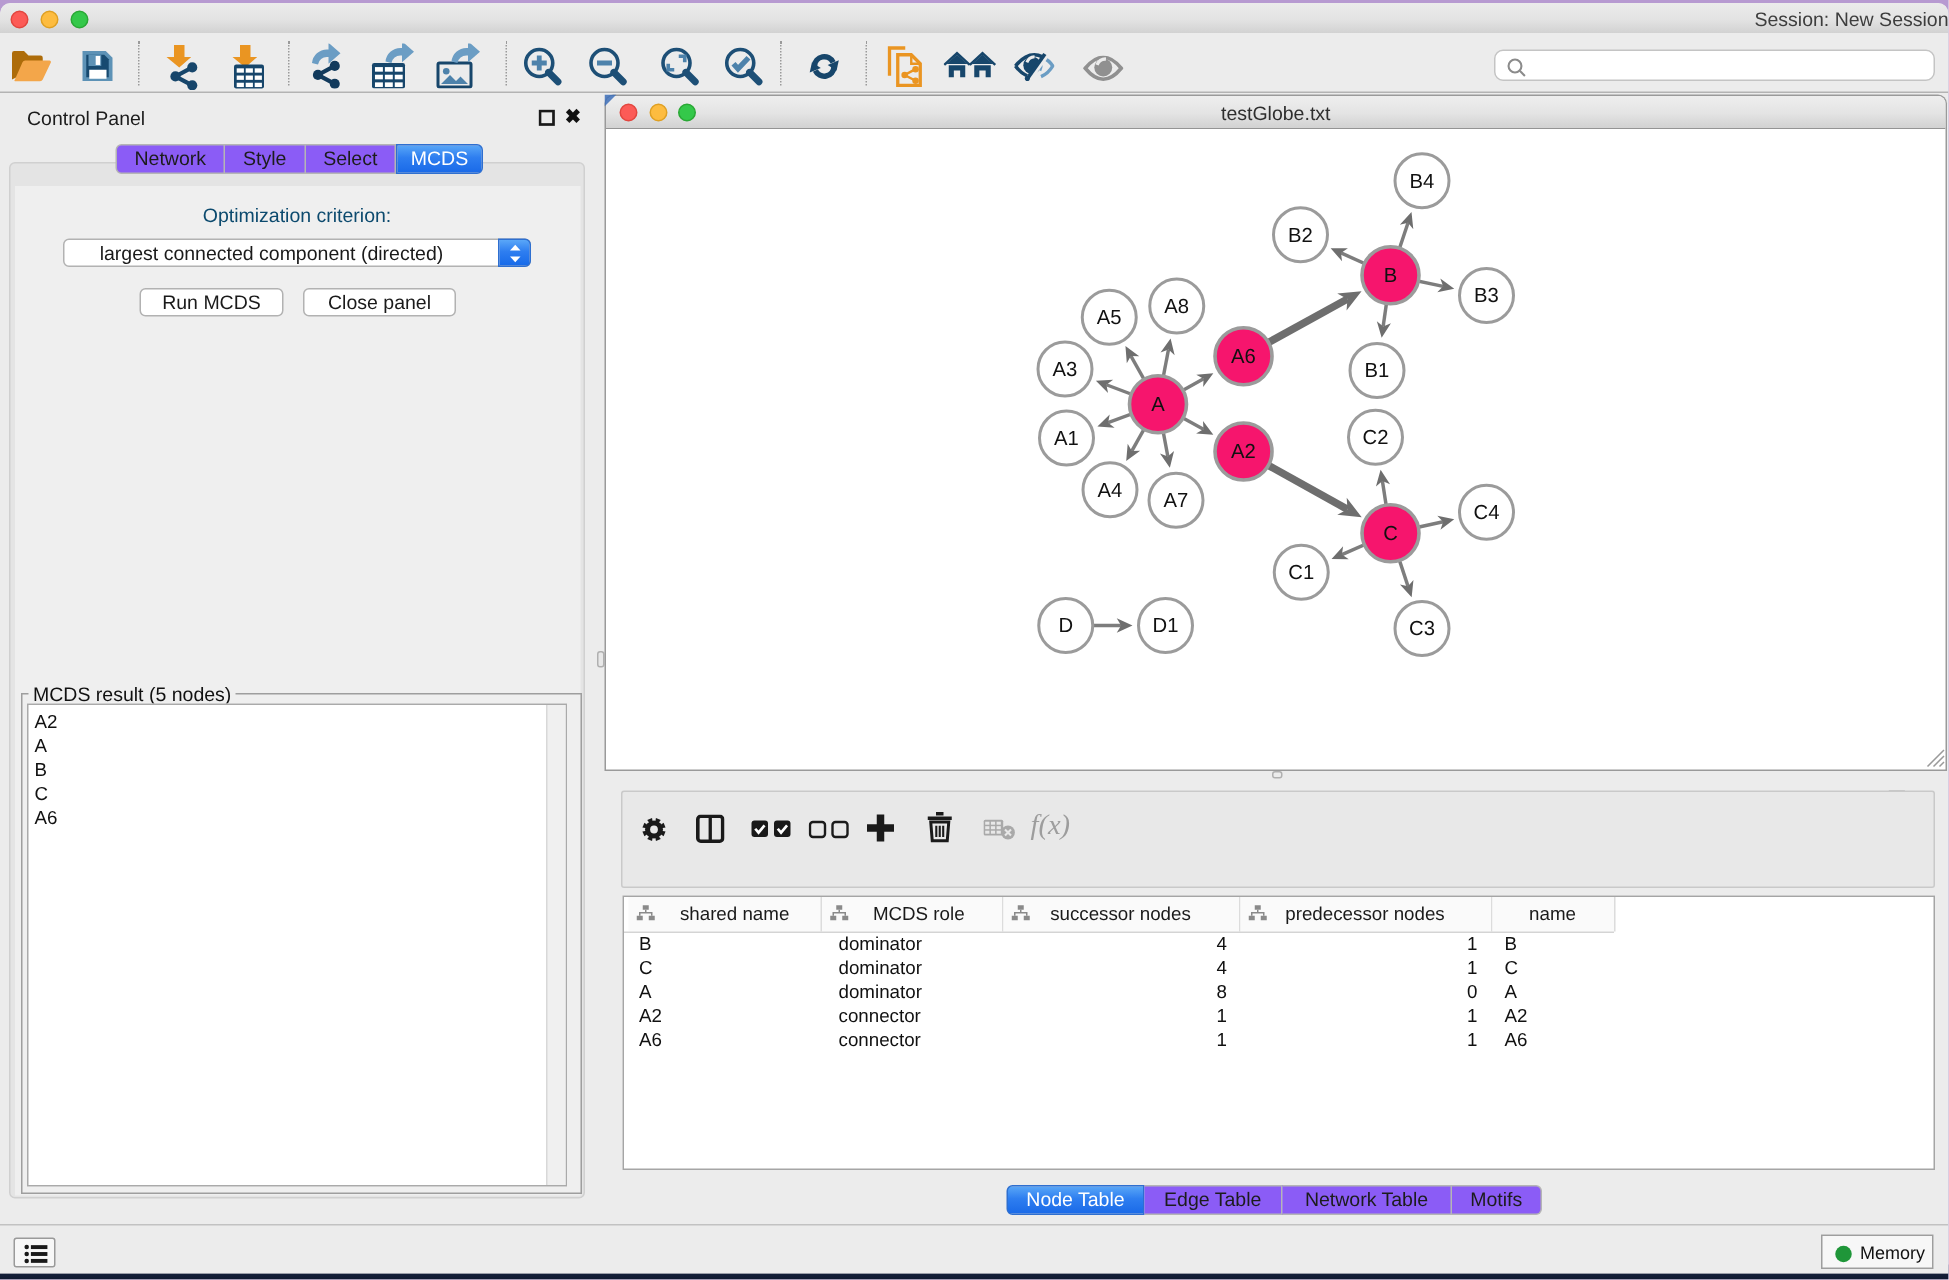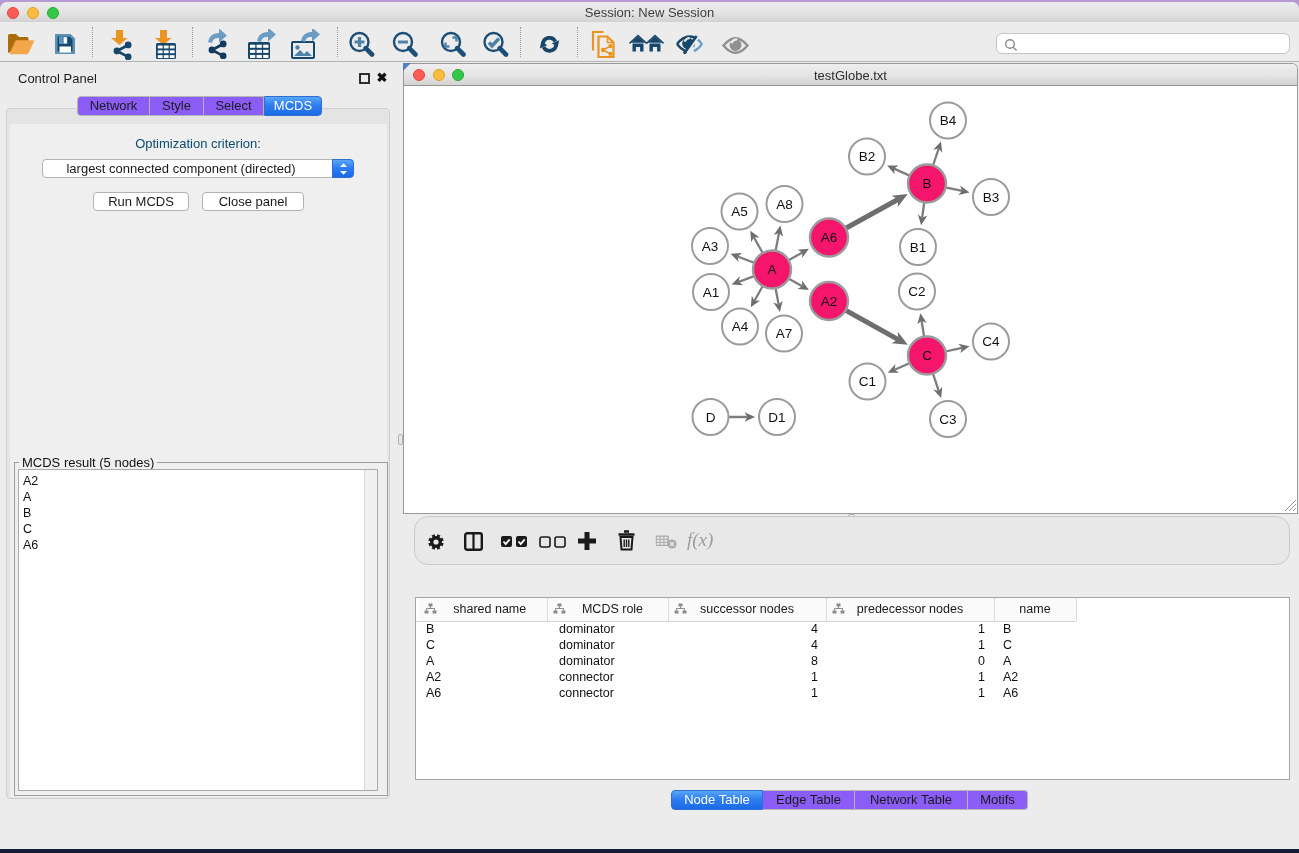--- a/index.html
+++ b/index.html
@@ -8,21 +8,21 @@
 .abs { position:absolute; }
 #desktop-bottom { left:0; top:843px; width:1299px; height:10px;
   background:linear-gradient(180deg,#2a3f66 0%,#17223d 40%,#101a30 100%); }
 #appwin { left:0; top:2px; width:1299px; height:847px; background:#ececec;
   border-radius:7px 7px 0 0; overflow:hidden; }
 
 #titlebar { left:0; top:0; width:1299px; height:21px;
   background:linear-gradient(180deg,#ebebeb 0%,#e3e3e3 55%,#d2d2d2 100%);
   border-bottom:1px solid #a7a7a7; border-radius:7px 7px 0 0; }
 #titlebar .tl { position:absolute; top:5px; width:12px; height:12px; border-radius:50%; }
-#titlebar .t { position:absolute; top:3px; width:100%; text-align:center;
+#titlebar .t { position:absolute; top:3px; width:100%; text-align:right;
   font-size:13px; color:#3d3d3d; }
 
 #toolbar { left:0; top:20px; width:1299px; height:40px; background:#ececec;
   border-bottom:1px solid #b3b3b3; }
 .sep { position:absolute; top:5px; height:30px; width:0;
   border-left:1px dotted #9a9a9a; }
 .ticon { position:absolute; }
 #searchbox { position:absolute; left:996px; top:11px; width:294px; height:21px;
   background:#fff; border:1px solid #c4c4c4; border-radius:6px; }
 
@@ -62,22 +62,22 @@
   border-radius:5px 5px 0 0; box-shadow:0 0 0 1px #9a9a9a;padding-left:40px; }
 #net-titlebar { position:absolute; left:0; top:0; width:893px; height:22px;
   background:linear-gradient(180deg,#eeeeee 0%,#e4e4e4 55%,#d2d2d2 100%);
   border-bottom:1px solid #949494; border-radius:5px 5px 0 0; }
 #net-titlebar .tl { position:absolute; top:5px; width:12px; height:12px; border-radius:50%; }
 #net-titlebar .t { position:absolute; top:4px; width:100%; text-align:center;
   font-size:13px; color:#2e2e2e; }
 #graph { position:absolute; left:0; top:22px; }
 
 #tp-title { left:418px; top:523px; font-size:17px; color:#1c1c1c; }
-#tp-toolbar { left:414px; top:514px; width:876px; height:49px; background:#e8e8e8;
-  border:1px solid #c9c9c9; border-radius:14px; }
+#tp-toolbar { left:414px; top:525px; width:876px; height:65px; background:#e8e8e8;
+  border:1px solid #c9c9c9; border-radius:2px; }
 #tp-table { left:415px; top:595px; width:875px; height:183px; background:#fff;
   border:1px solid #a5a5a5; }
 .th { position:absolute; top:0; height:23px; background:#fafafa;
   border-right:1px solid #dcdcdc; font-size:12.5px; color:#1a1a1a; text-align:center;
   line-height:23px; }
 #thead-line { position:absolute; left:0; top:23px; width:660px; height:1px; background:#d4d4d4; }
 .td { position:absolute; font-size:12.5px; color:#111; }
 
 #bt-tabs { left:671px; top:788px; height:20px; }
 
@@ -471,13 +471,31 @@
       <div class="td" style="left:253px;top:88px;width:149px;text-align:right;">1</div>
       <div class="td" style="left:410px;top:88px;width:159px;text-align:right;">1</div>
       <div class="td" style="left:587px;top:88px;">A6</div>
     </div>
   <div class="abs" id="bt-tabs">
     <div class="seg sel" style="left:0; width:92px; border-radius:4px 0 0 4px;">Node Table</div>
     <div class="seg" style="left:92px; width:92px; border-left:none;">Edge Table</div>
     <div class="seg" style="left:184px; width:113px; border-left:none;">Network Table</div>
     <div class="seg" style="left:297px; width:60px; border-radius:0 4px 4px 0; border-left:none;">Motifs</div>
   </div>
+  <div class="abs" id="statusbar">
+    <div id="listbtn">
+        <svg style="position:absolute;left:6px;top:3px" width="16" height="14" viewBox="0 0 16 14">
+          <circle cx="1.8" cy="2.4" r="1.5" fill="#1a1a1a"></circle>
+          <rect x="4.6" y="1.1" width="11" height="2.6" fill="#1a1a1a"></rect>
+          <circle cx="1.8" cy="7.0" r="1.5" fill="#1a1a1a"></circle>
+          <rect x="4.6" y="5.699999999999999" width="11" height="2.6" fill="#1a1a1a"></rect>
+          <circle cx="1.8" cy="11.6" r="1.5" fill="#1a1a1a"></circle>
+          <rect x="4.6" y="10.299999999999999" width="11" height="2.6" fill="#1a1a1a"></rect>
+        </svg>
+      </div>
+    <div id="membtn">
+        <svg style="position:absolute;left:8px;top:6px" width="12" height="12">
+          <circle cx="6" cy="6" r="5.5" fill="#1f9639"></circle>
+        </svg>
+        <span style="position:absolute;left:25px;top:4px;">Memory</span>
+      </div>
+  </div>
 </div>
 
 </body></html>

